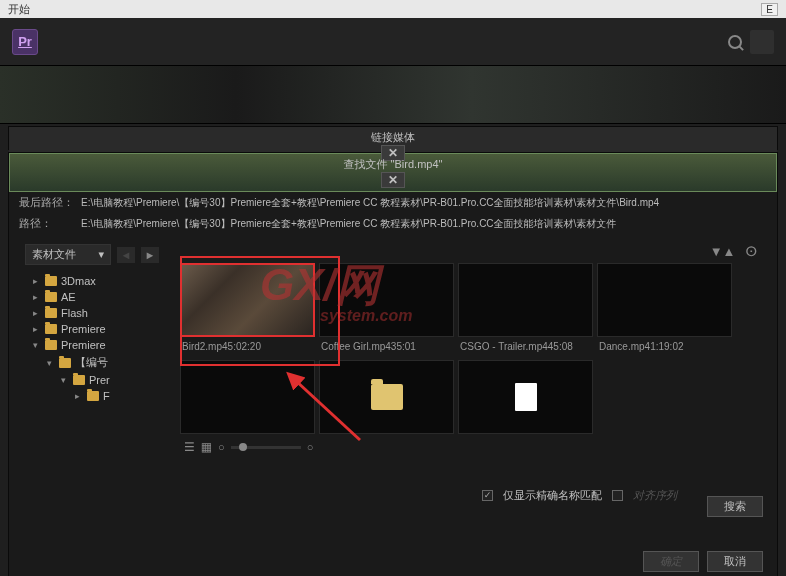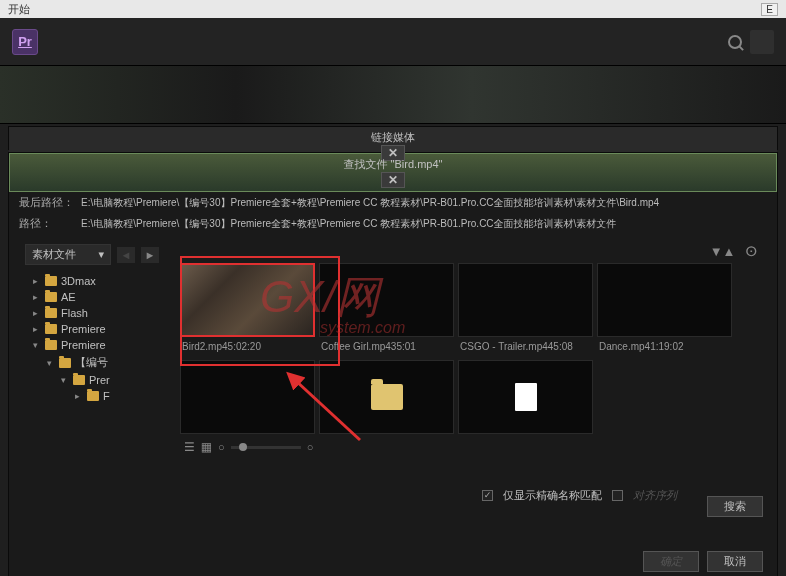--- a/index.html
+++ b/index.html
@@ -52,21 +52,21 @@
 .view-controls { display: flex; align-items: center; gap: 6px; padding: 6px 4px; color: #888; }
 .view-btn { font-size: 12px; cursor: pointer; }
 .slider { width: 70px; height: 3px; background: #333; position: relative; }
 .slider::after { content: ''; position: absolute; width: 8px; height: 8px; background: #888; border-radius: 50%; top: -3px; left: 8px; }
 .footer { display: flex; justify-content: flex-end; align-items: center; gap: 10px; padding: 8px 14px; }
 .checkbox { width: 11px; height: 11px; border: 1px solid #666; background: #222; display: inline-block; }
 .checkbox.checked::after { content: '✓'; color: #aaa; font-size: 9px; display: block; text-align: center; line-height: 9px; }
 .btn { padding: 2px 16px; background: #333; border: 1px solid #555; cursor: pointer; font-size: 11px; margin-top: 22px; }
 .btn.right { margin-left: 20px; }
 .footer-row2 { display: flex; justify-content: flex-end; gap: 8px; padding: 4px 14px 10px; }
-.watermark { position: absolute; top: 268px; left: 260px; font-size: 44px; font-weight: normal; color: rgba(180,50,50,0.6); font-style: italic; pointer-events: none; z-index: 100; }
+.watermark { position: absolute; top: 256px; left: 260px; font-size: 44px; font-weight: bold; color: rgba(180,50,50,0.6); font-style: italic; pointer-events: none; z-index: 100; }
 .watermark .sub { font-size: 16px; color: rgba(180,50,50,0.5); display: block; margin-top: -8px; margin-left: 60px; }
 .arrow-annotation { position: absolute; top: 370px; left: 280px; z-index: 99; pointer-events: none; }
 .red-box { position: absolute; top: 256px; left: 180px; width: 160px; height: 110px; border: 2px solid #e03030; z-index: 98; pointer-events: none; }
 .dim-text { color: #555; font-style: italic; }
 </style>
 </head>
 <body>
 
 <div class="topbar">
   <span>开始</span>

